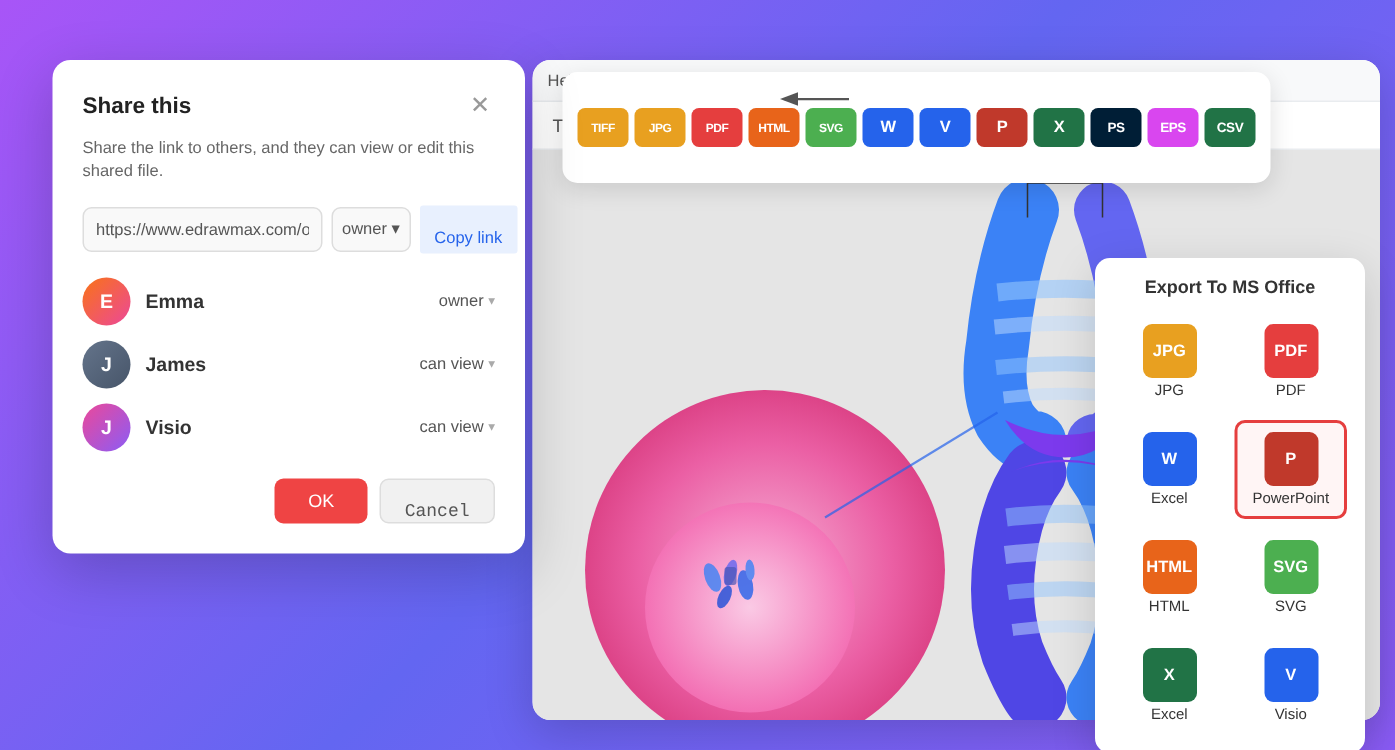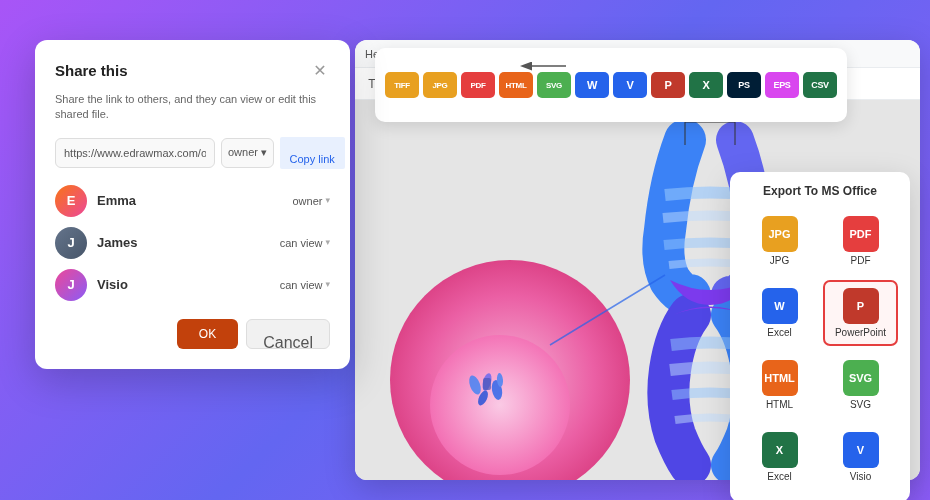--- a/index.html
+++ b/index.html
@@ -310,37 +310,38 @@
       color: #aaa;
     }
     .dialog-actions {
       display: flex;
       justify-content: flex-end;
       gap: 8px;
     }
     .btn-ok {
       height: 30px;
       padding: 0 22px;
-      background: #c2410c;
+      background: #ef4444;
       color: #fff;
       border: none;
       border-radius: 6px;
       font-size: 12px;
       font-weight: 500;
       cursor: pointer;
     }
     .btn-cancel {
       height: 30px;
       padding: 14px 16px;
       background: #f1f1f1;
       color: #555;
       border: 1px solid #ddd;
       border-radius: 6px;
-      font-size: 16px;
-      cursor: pointer;
+      font-size: 12px;
+      cursor: pointer;
+      font-family: Liberation Mono, monospace;
     }
   </style>
 </head>
 <body>
 
 <div class="canvas-area">
 
   <div class="help-bar">
     <span>Help</span>
   </div>

